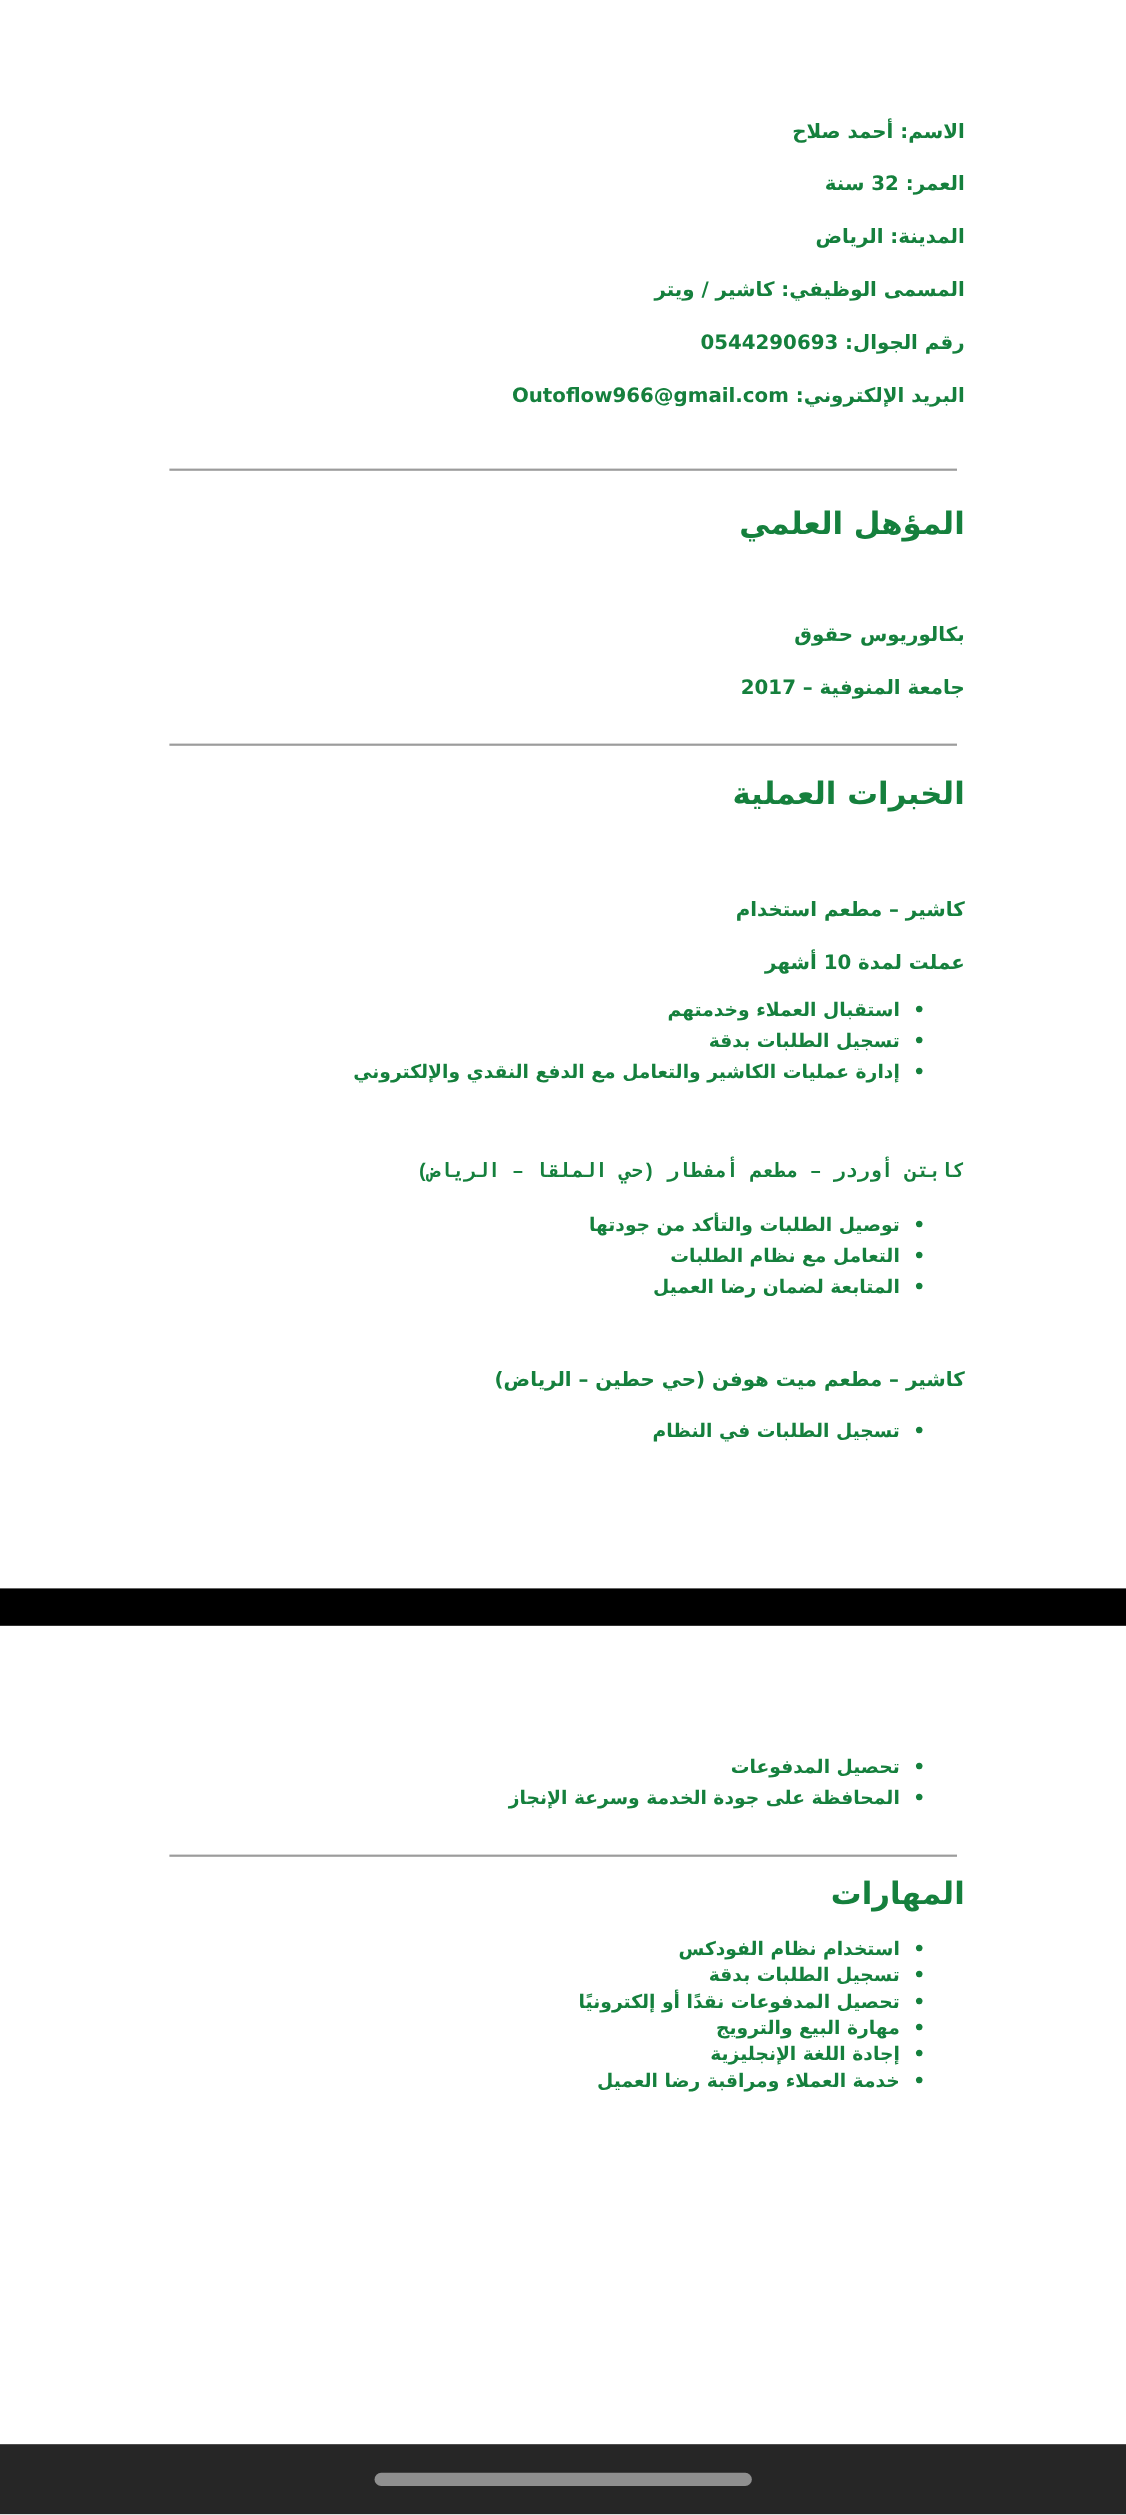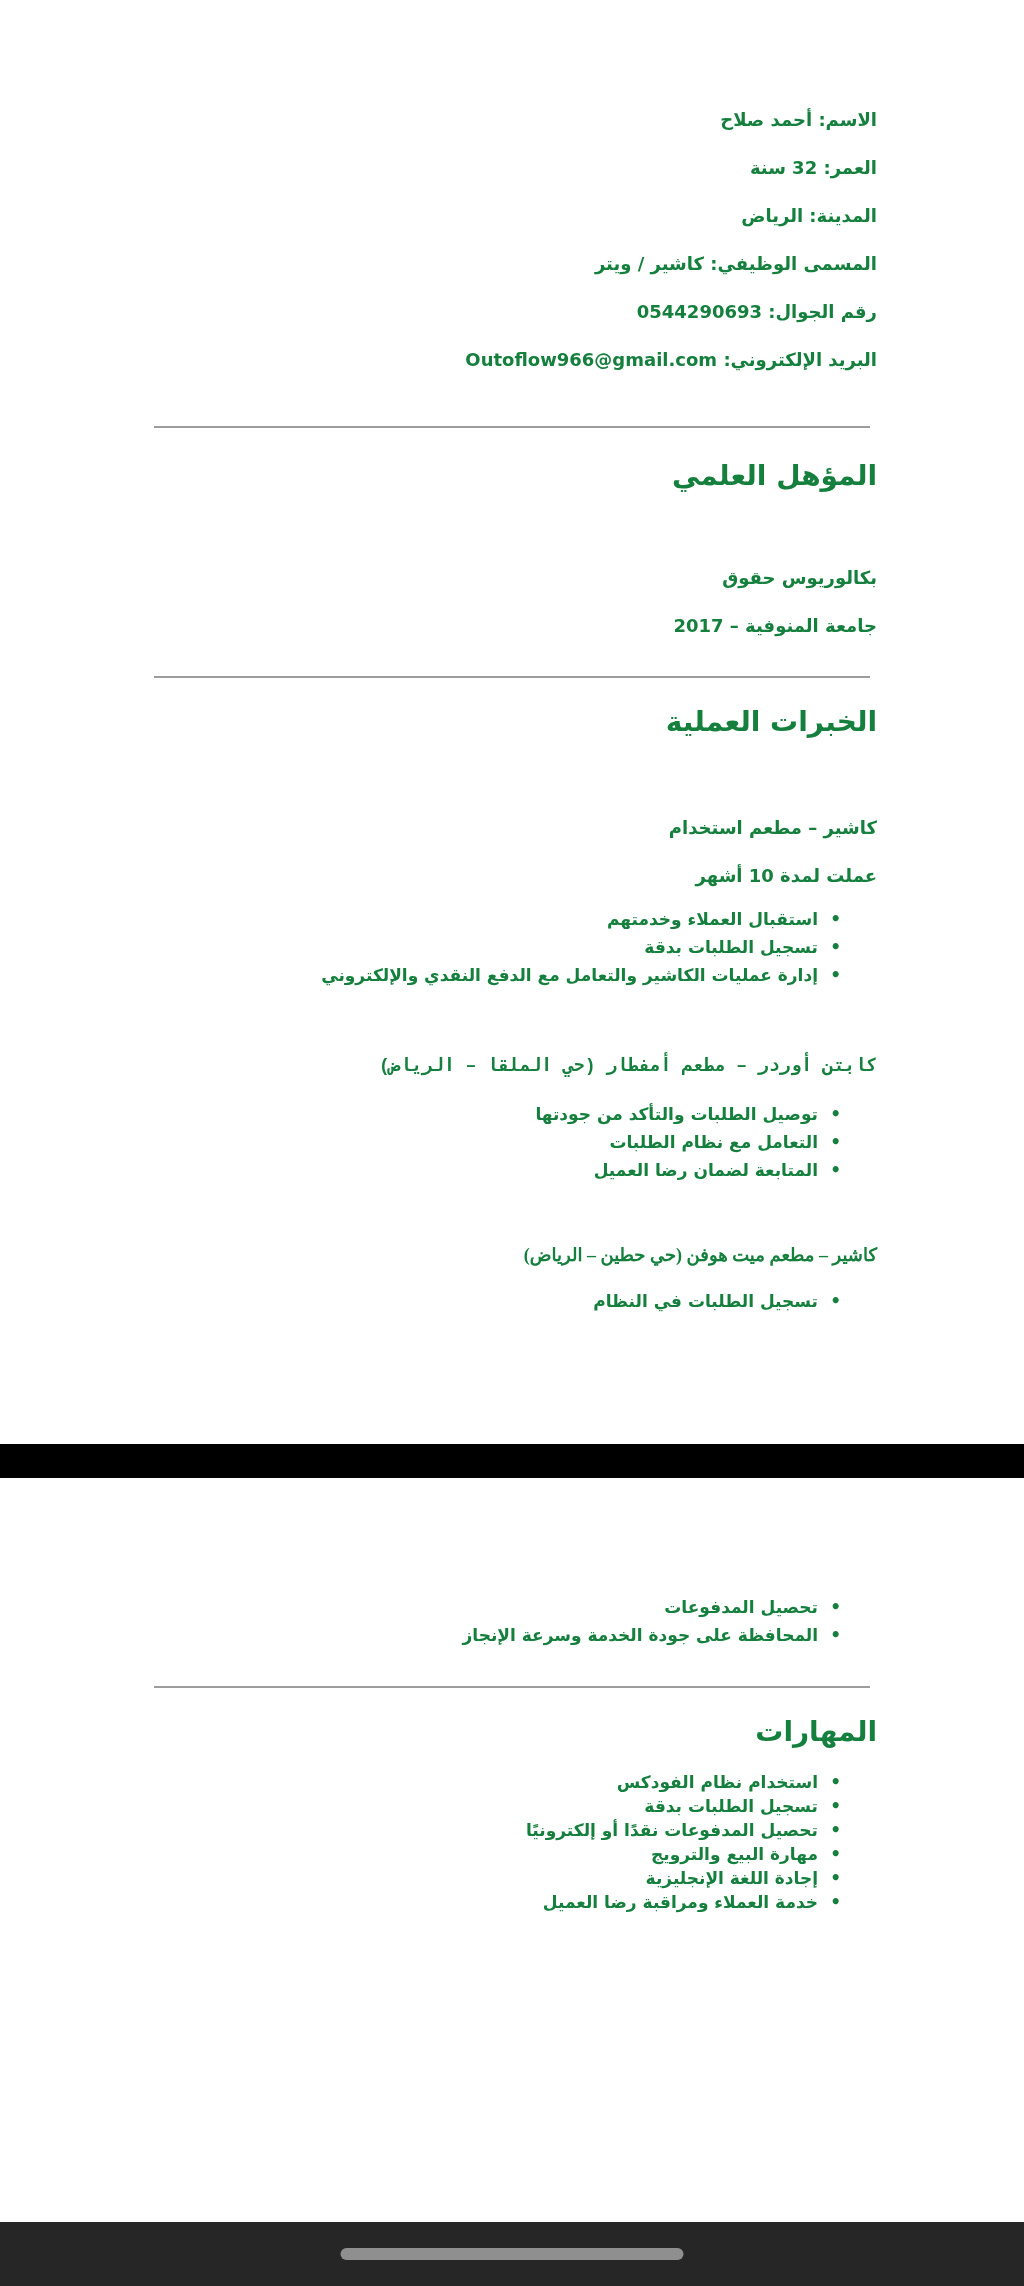--- a/index.html
+++ b/index.html
@@ -31,29 +31,29 @@
     margin-left: 7px;
     margin-right: 7px;
   }
   .hr-1 { margin-top: 42px; }
   .hr-2 { margin-top: 36px; }
   .hr-3 { margin-top: 37px; }
 
   .h-section { font-size: 28px; line-height: 40px; }
   .edu-title   { margin-top: 28px; }
   .exp-title   { margin-top: 24px; }
-  .skills-title{ margin-top: 24px; }
+  .skills-title{ margin-top: 14px; }
 
   .body-line { font-size: 18px; line-height: 28px; }
   .edu-degree   { margin-top: 68px; }
   .edu-univ     { margin-top: 20px; }
   .job-1        { margin-top: 72px; }
   .job-duration { margin-top: 20px; }
   .job-2        { margin-top: 63px; font-family: Liberation Mono, monospace; }
-  .job-3        { margin-top: 57px; font-family: Liberation Serif, serif; }
+  .job-3        { margin-top: 57px; }
 
   .bullets { list-style: none; }
   .bullets li {
     position: relative;
     padding-right: 59px;
     font-size: 17px;
     line-height: 28px;
   }
   .bullets li::before {
     content: "\2022";

